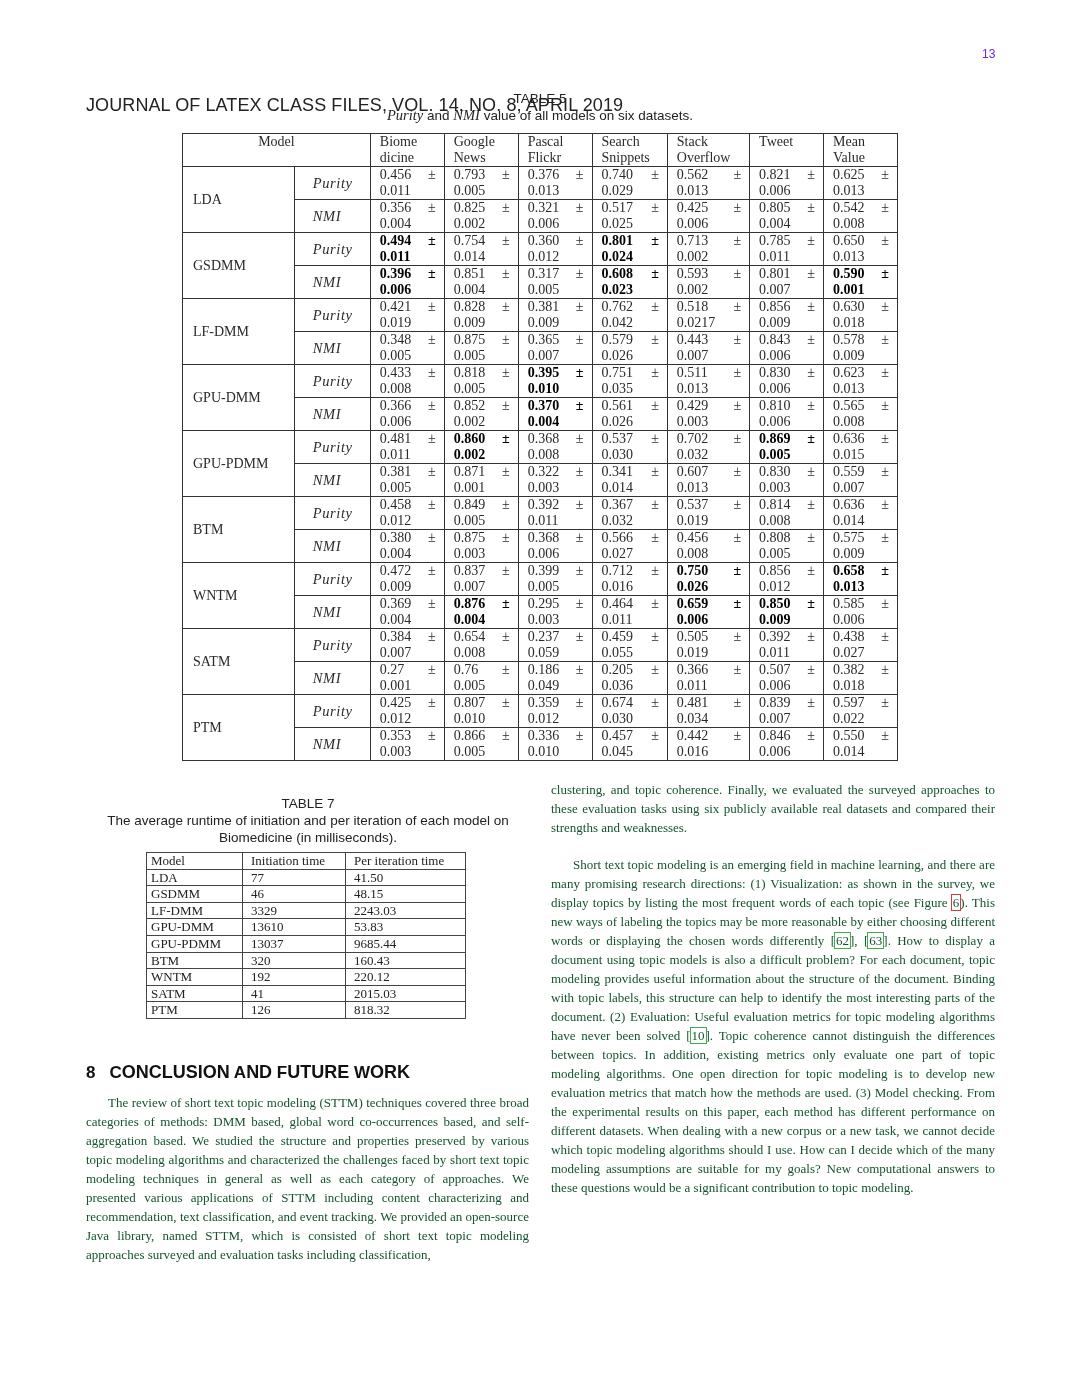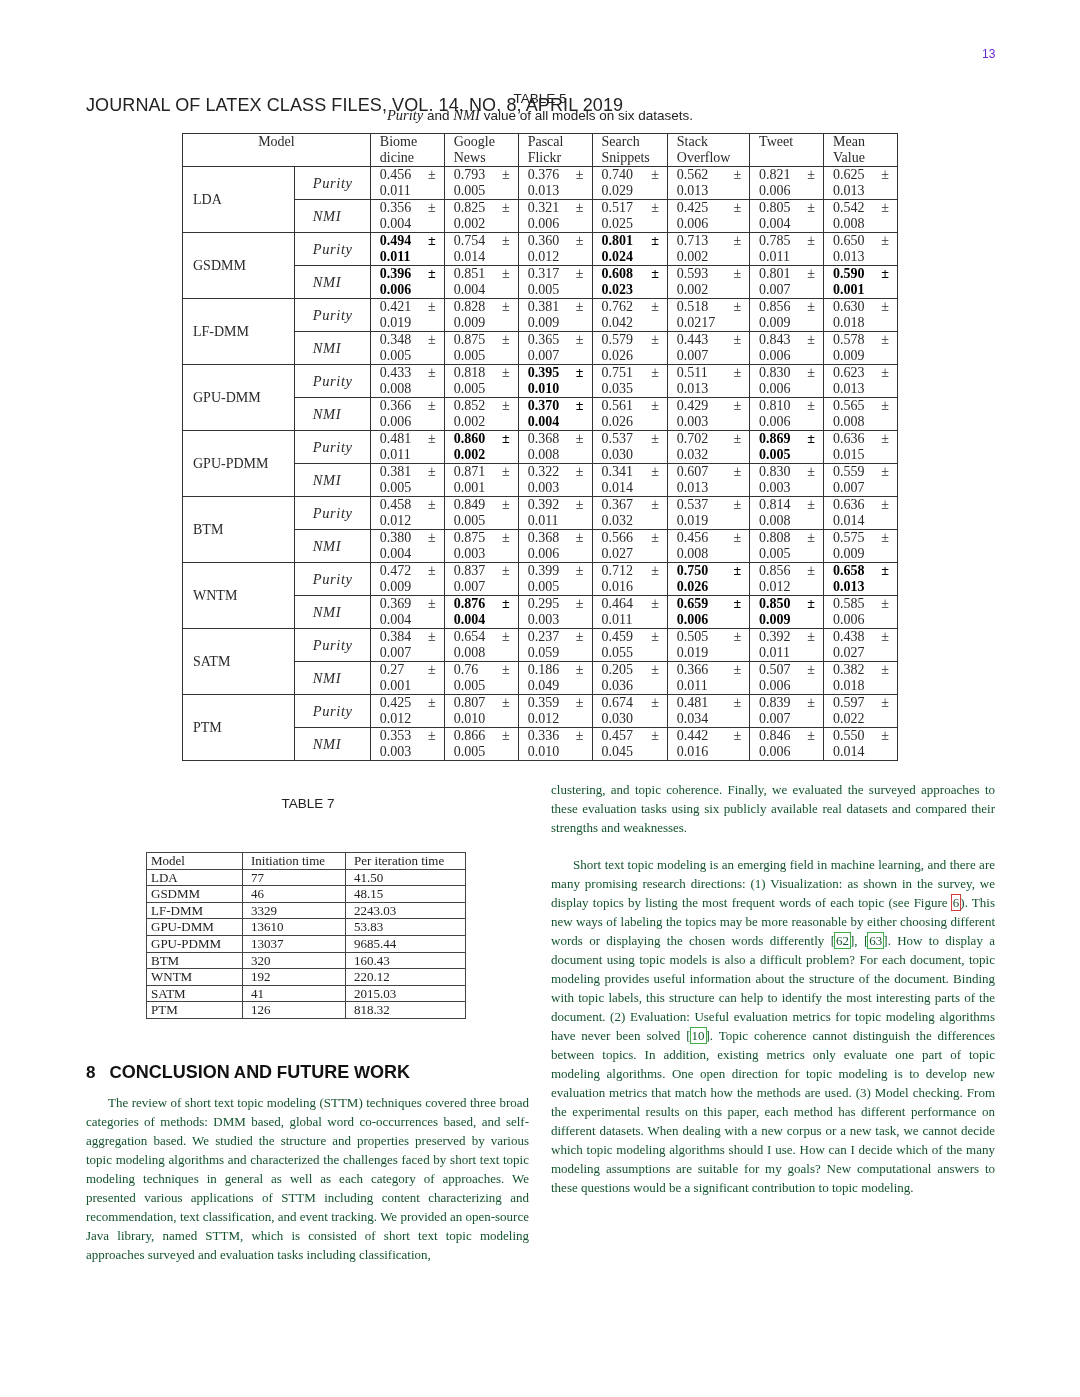--- a/index.html
+++ b/index.html
@@ -654,20 +654,21 @@
         <td class="val">
           <div><span>0.550</span><span class="pm">±</span></div>
           <div>0.014</div>
         </td>
       </tr>
     </tbody>
 </table>
 
 <div class="abs caption t7-caption">
   <div>TABLE 7</div>
+  <div>The average runtime of initiation and per iteration of each model on Biomedicine (in milliseconds).</div>
 </div>
 
 <table class="t7">
   <thead>
       <tr id="t7-head-row">
         <th>Model</th>
         <th>Initiation time</th>
         <th>Per iteration time</th>
       </tr>
     </thead>

